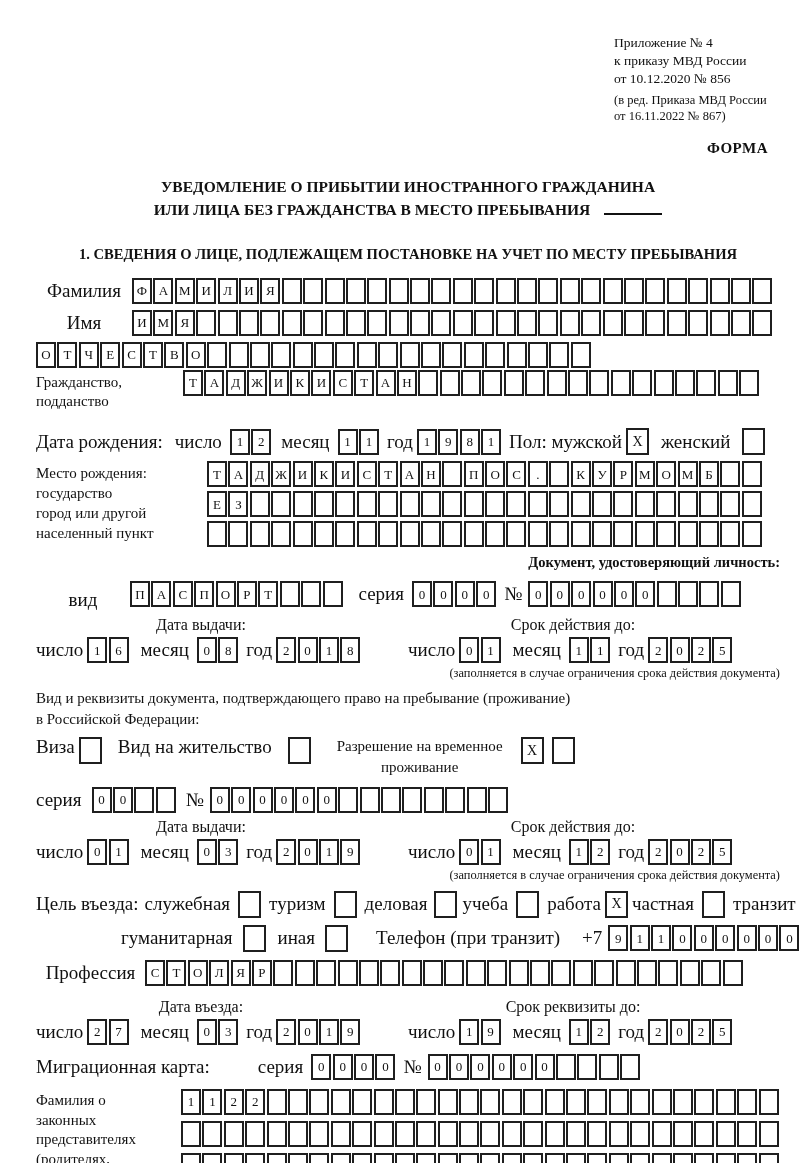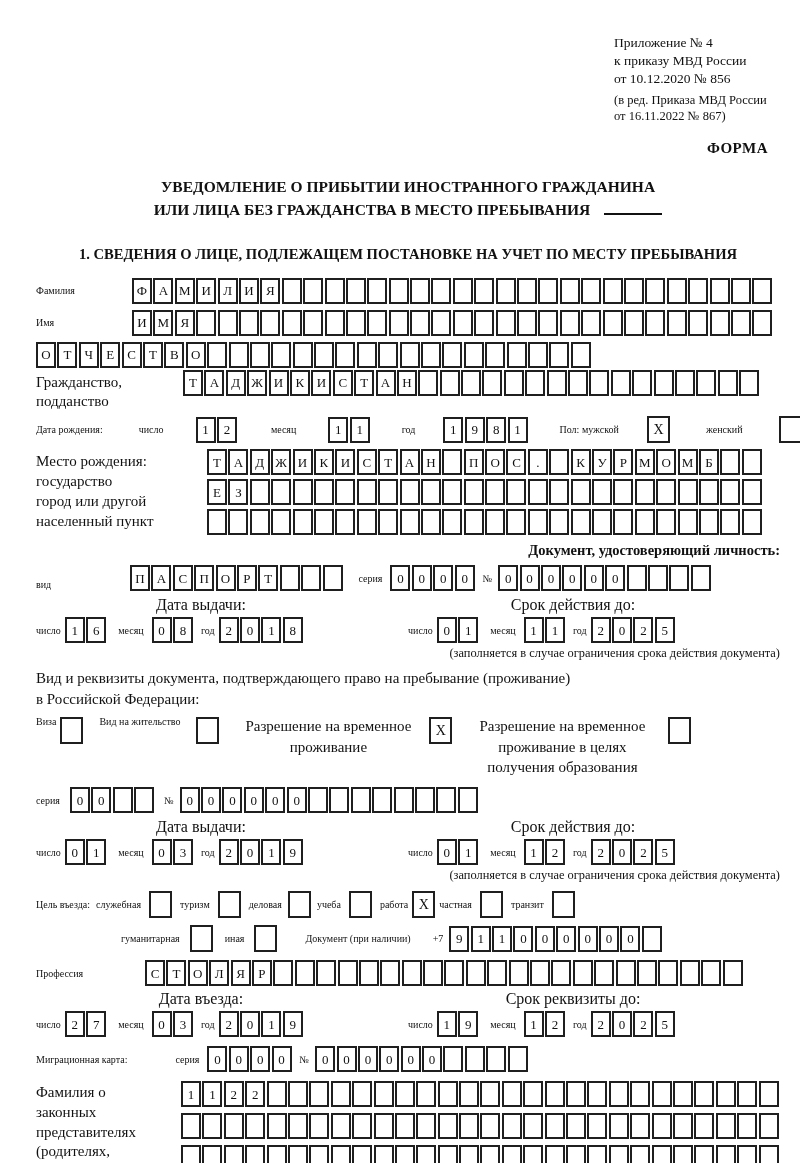--- a/index.html
+++ b/index.html
@@ -9,21 +9,21 @@
   .top-right{margin-left:578px;font-size:13.5px;line-height:1.35;}
   .top-right .sub{margin-top:3px;font-size:12.5px;line-height:1.3;}
   .forma{margin-top:16px;text-align:right;padding-right:12px;font-weight:bold;font-size:15px;letter-spacing:.5px;}
   
   .title{margin-top:18px;text-align:center;font-weight:bold;font-size:15.5px;line-height:1.5;}
   .uline{display:inline-block;width:58px;border-bottom:2px solid #111;height:13px;margin-left:14px;}
   .sec-heading{margin-top:24px;text-align:center;font-weight:bold;font-size:14.6px;}
   
   .row{display:flex;align-items:center;margin-top:9px;}
   .row.tight{margin-top:6px;}
-  .lbl{font-size:10px;flex:none;}
+  .lbl{font-size:19px;flex:none;text-align:center;}
   .lbl2{font-size:15px;line-height:1.32;flex:none;}
   .cells{display:flex;gap:1.4px;flex:none;}
   .cell{width:16px;height:22px;border:2px solid #1f1f1f;display:flex;align-items:center;justify-content:center;
         font-size:13px;line-height:1;flex:none;background:#fff;}
   .cb .cell{width:19px;height:23px;font-size:14px;}
   .vgap{display:flex;flex-direction:column;gap:4px;}
   .w96{width:96px;} .w171{width:171px;} .w147{width:147px;} .w94{width:94px;margin-top:12px;} .w109{width:109px;} .w145{width:145px;}
   .ml6{margin-left:6px;} .ml8{margin-left:8px;} .ml10{margin-left:10px;} .ml12{margin-left:12px;} .ml16{margin-left:16px;} .ml4{margin-left:4px;}
   .doc-head{margin-top:7px;text-align:right;font-weight:bold;font-size:14.5px;}
   
@@ -198,21 +198,21 @@
         <span class="cell"></span>
         <span class="cell"></span>
         <span class="cell"></span>
         <span class="cell"></span>
         <span class="cell"></span>
         <span class="cell"></span>
         <span class="cell"></span>
       </span>
   </div>
 
-  <div class="row" style="margin-top:4px;gap:24px;">
+  <div class="row" style="margin-top:16px;">
     <span class="lbl">Дата рождения:</span>
     <span class="lbl ml12">число</span>
     <span class="cells ml8">
         <span class="cell">1</span>
         <span class="cell">2</span>
       </span>
     <span class="lbl ml10">месяц</span>
     <span class="cells ml8">
         <span class="cell">1</span>
         <span class="cell">1</span>
@@ -424,21 +424,20 @@
         <span class="cell"></span>
       </span>
     <span class="lbl ml16">Вид на жительство</span>
     <span class="cells cb topbox ml16">
         <span class="cell"></span>
       </span>
     <span class="optwrap w186 ml16">Разрешение на временное проживание</span>
     <span class="cells cb topbox ml8">
         <span class="cell">X</span>
       </span>
-    <span class="optwrap w196 ml12">Разрешение на временное проживание в целях получения образования</span>
     <span class="cells cb topbox ml8">
         <span class="cell"></span>
       </span>
   </div>
 
   <div class="row" style="margin-top:10px;">
     <span class="lbl">серия</span>
     <span class="cells ml10">
         <span class="cell">0</span>
         <span class="cell">0</span>
@@ -546,21 +545,21 @@
 
   <div class="row" style="margin-top:7px;padding-left:85px;">
     <span class="lbl">гуманитарная</span>
     <span class="cells cb ml10">
         <span class="cell"></span>
       </span>
     <span class="lbl ml12">иная</span>
     <span class="cells cb ml10">
         <span class="cell"></span>
       </span>
-    <span class="lbl" style="margin-left:28px;">Документ (при наличии)</span>
+    <span class="lbl" style="margin-left:28px;">Телефон (при транзит)</span>
     <span class="lbl" style="margin-left:22px;">+7</span>
     <span class="cells ml6">
         <span class="cell">9</span>
         <span class="cell">1</span>
         <span class="cell">1</span>
         <span class="cell">0</span>
         <span class="cell">0</span>
         <span class="cell">0</span>
         <span class="cell">0</span>
         <span class="cell">0</span>
@@ -596,21 +595,21 @@
         <span class="cell"></span>
         <span class="cell"></span>
         <span class="cell"></span>
         <span class="cell"></span>
         <span class="cell"></span>
         <span class="cell"></span>
         <span class="cell"></span>
       </span>
   </div>
 
-  <div class="dates" style="margin-top:4px;">
+  <div class="dates" style="margin-top:12px;">
     <div class="dcol-l">
       <div class="dhead">Дата въезда:</div>
       <div class="dline">
         <span class="lbl">число</span>
         <span class="cells ml4">
             <span class="cell">2</span>
             <span class="cell">7</span>
           </span>
         <span class="lbl ml12">месяц</span>
         <span class="cells ml8">

